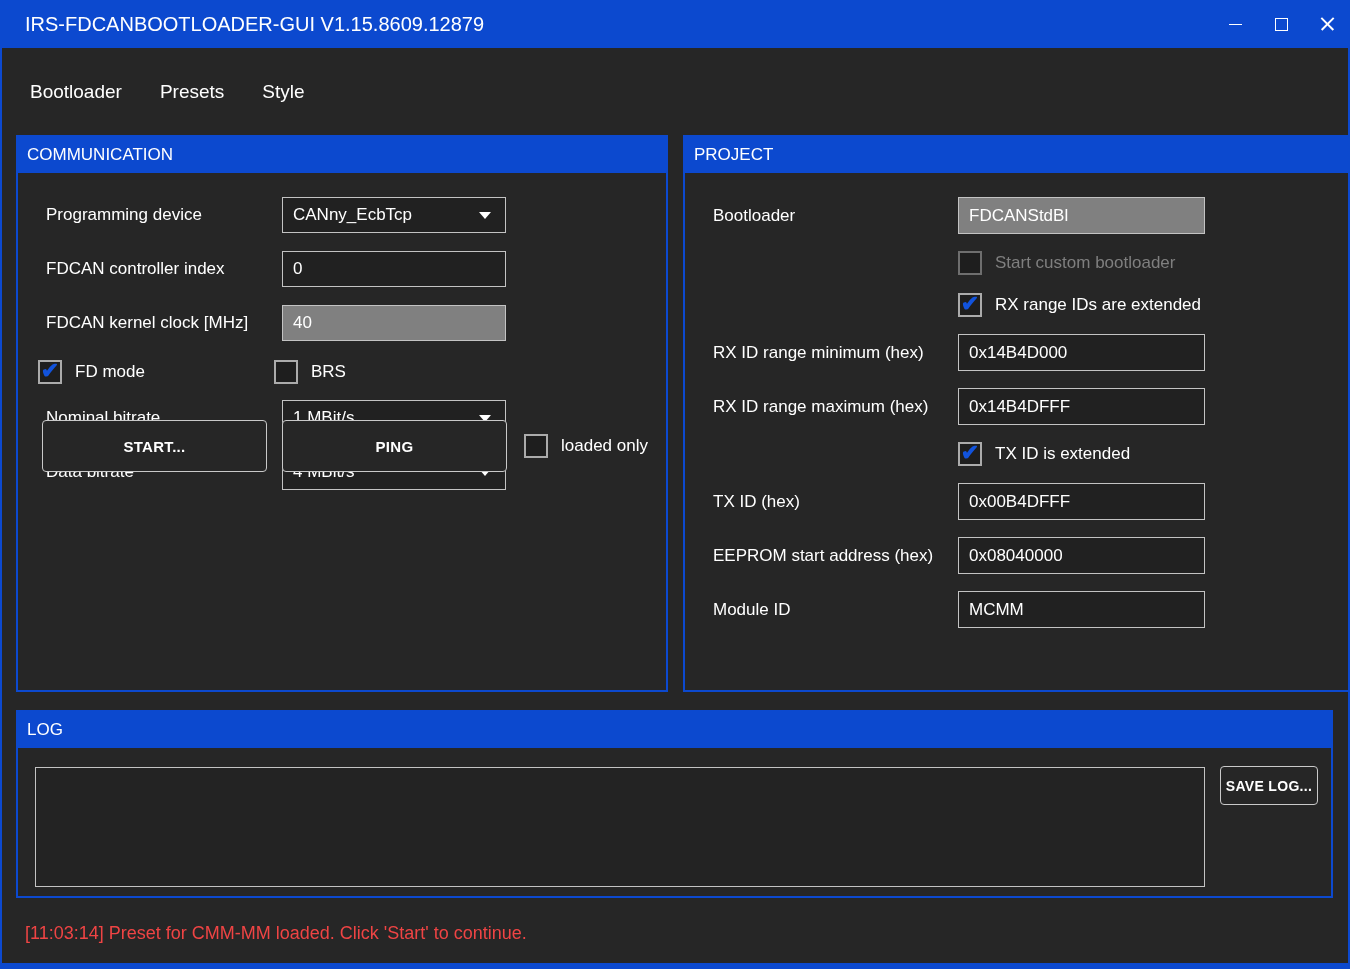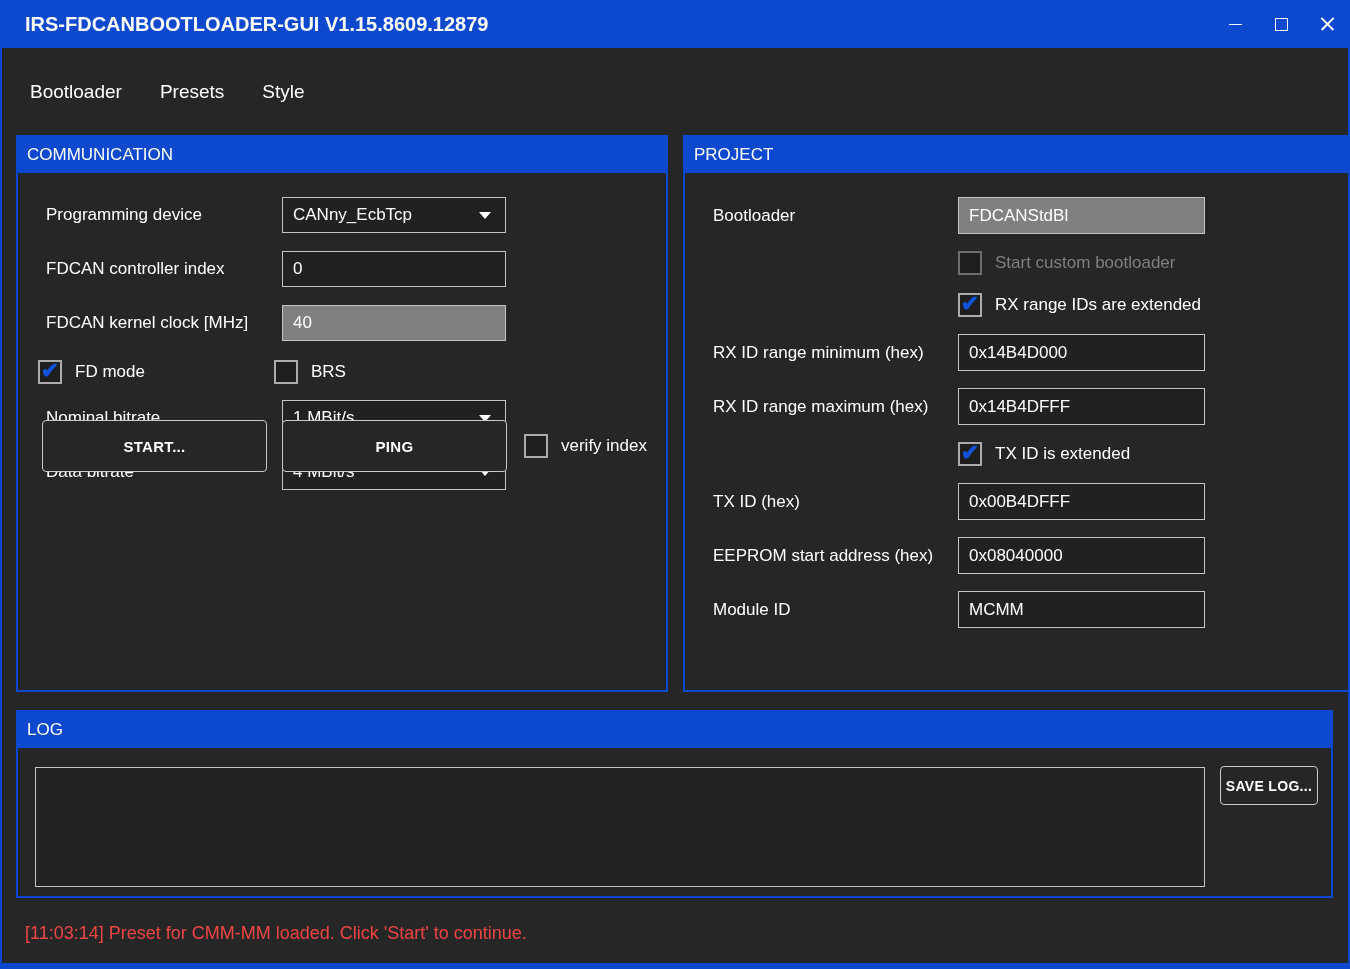--- a/index.html
+++ b/index.html
@@ -9,21 +9,21 @@
     overflow:hidden; color:#fff;
   }
   
   .edge-left, .edge-right { position:absolute; top:48px; bottom:0; width:2px; background:#0C49CF; z-index:5; }
   .edge-left { left:0; } .edge-right { right:0; }
   .edge-bottom { position:absolute; left:0; right:0; bottom:0; height:6px; background:#0C49CF; z-index:5; }
 
   
   .titlebar { position:absolute; top:0; left:0; width:100%; height:48px; background:#0C49CF;
     display:flex; align-items:center; }
-  .titlebar .title { margin-left:25px; font-size:20px; font-weight:700; color:#fff; flex:1;
+  .titlebar .title { margin-left:25px; font-size:20px; font-weight:400; color:#fff; flex:1;
     white-space:nowrap; }
   .win-btn { width:46px; height:48px; display:flex; align-items:center; justify-content:center; cursor:default; }
   .glyph-min { width:13px; height:0; border-top:1.5px solid #fff; display:block; }
   .glyph-max { width:13px; height:13px; border:1.5px solid #fff; display:block; }
   .glyph-close { position:relative; width:15px; height:15px; display:block; }
   .glyph-close::before, .glyph-close::after { content:""; position:absolute; left:-1px; top:6.5px;
     width:17px; height:1.5px; background:#fff; }
   .glyph-close::before { transform:rotate(45deg); }
   .glyph-close::after { transform:rotate(-45deg); }
 
@@ -160,21 +160,21 @@
           <span>4 MBit/s</span>
           <span class="dd-arrow"></span>
         </div>
       </div>
 
       <div class="comm-buttons">
         <div class="btn btn-start">START...</div>
         <div class="btn btn-ping">PING</div>
         <div class="verify-wrap">
           <span class="checkbox"></span>
-          <span class="cb-label">verify index</span>
+          <span class="cb-label">loaded only</span>
         </div>
       </div>
 
     </div>
   </div>
 
   <div class="panel panel-proj">
     <div class="panel-header">PROJECT</div>
     <div class="panel-body">
 

